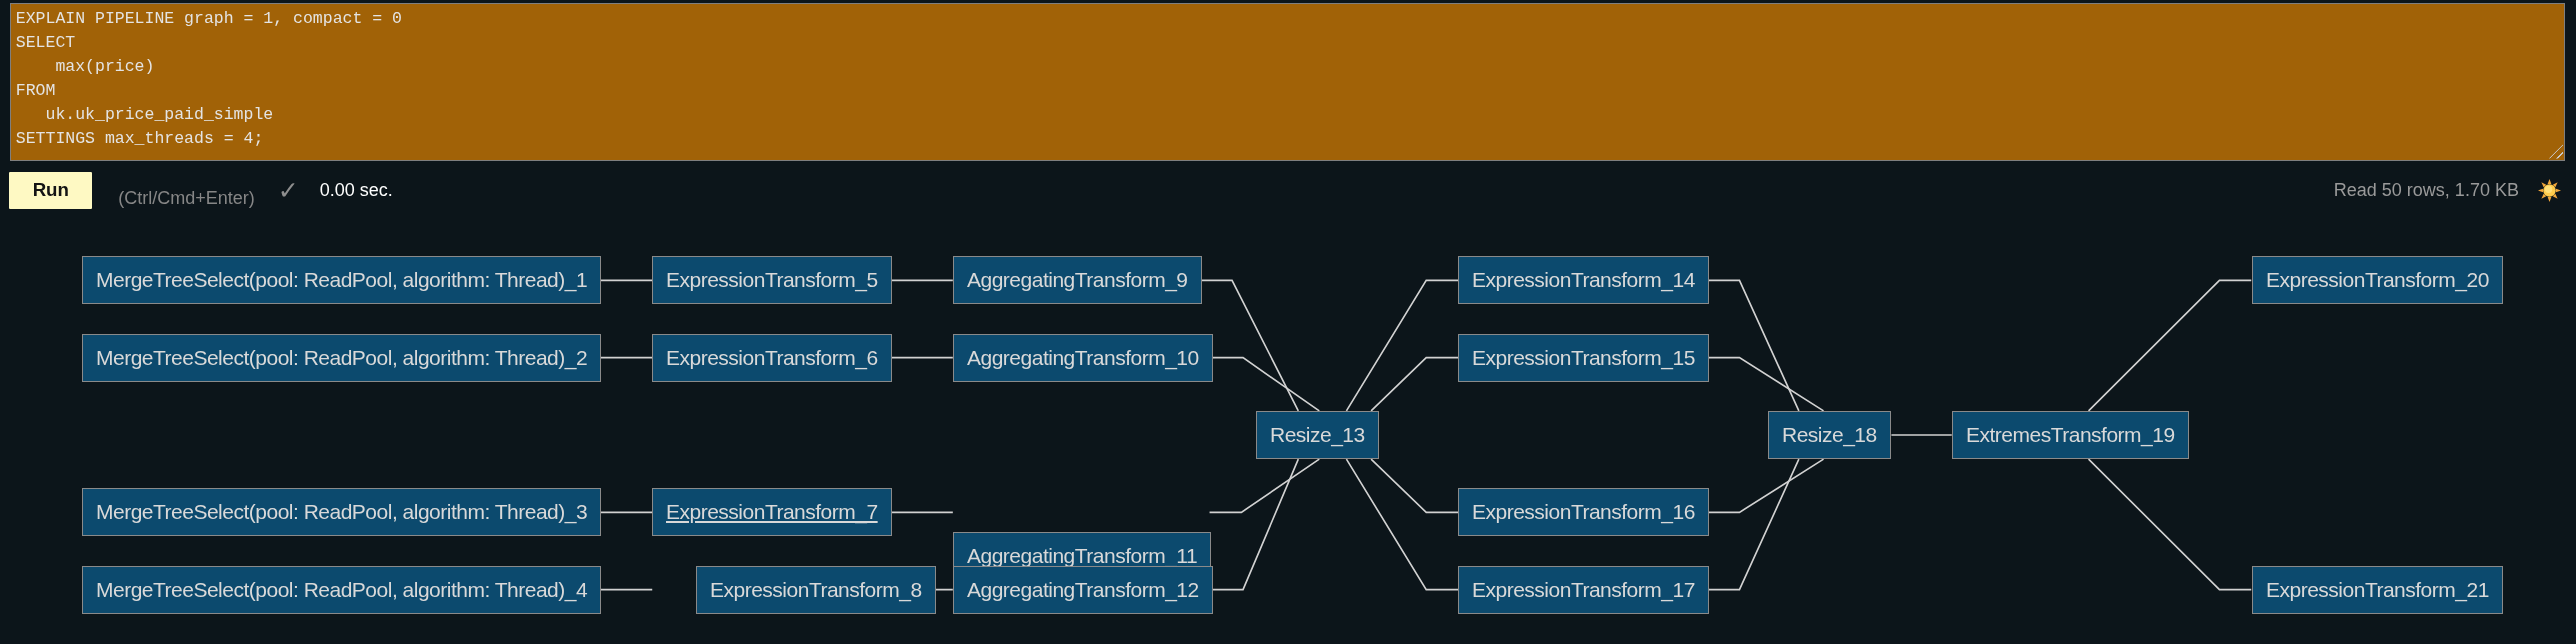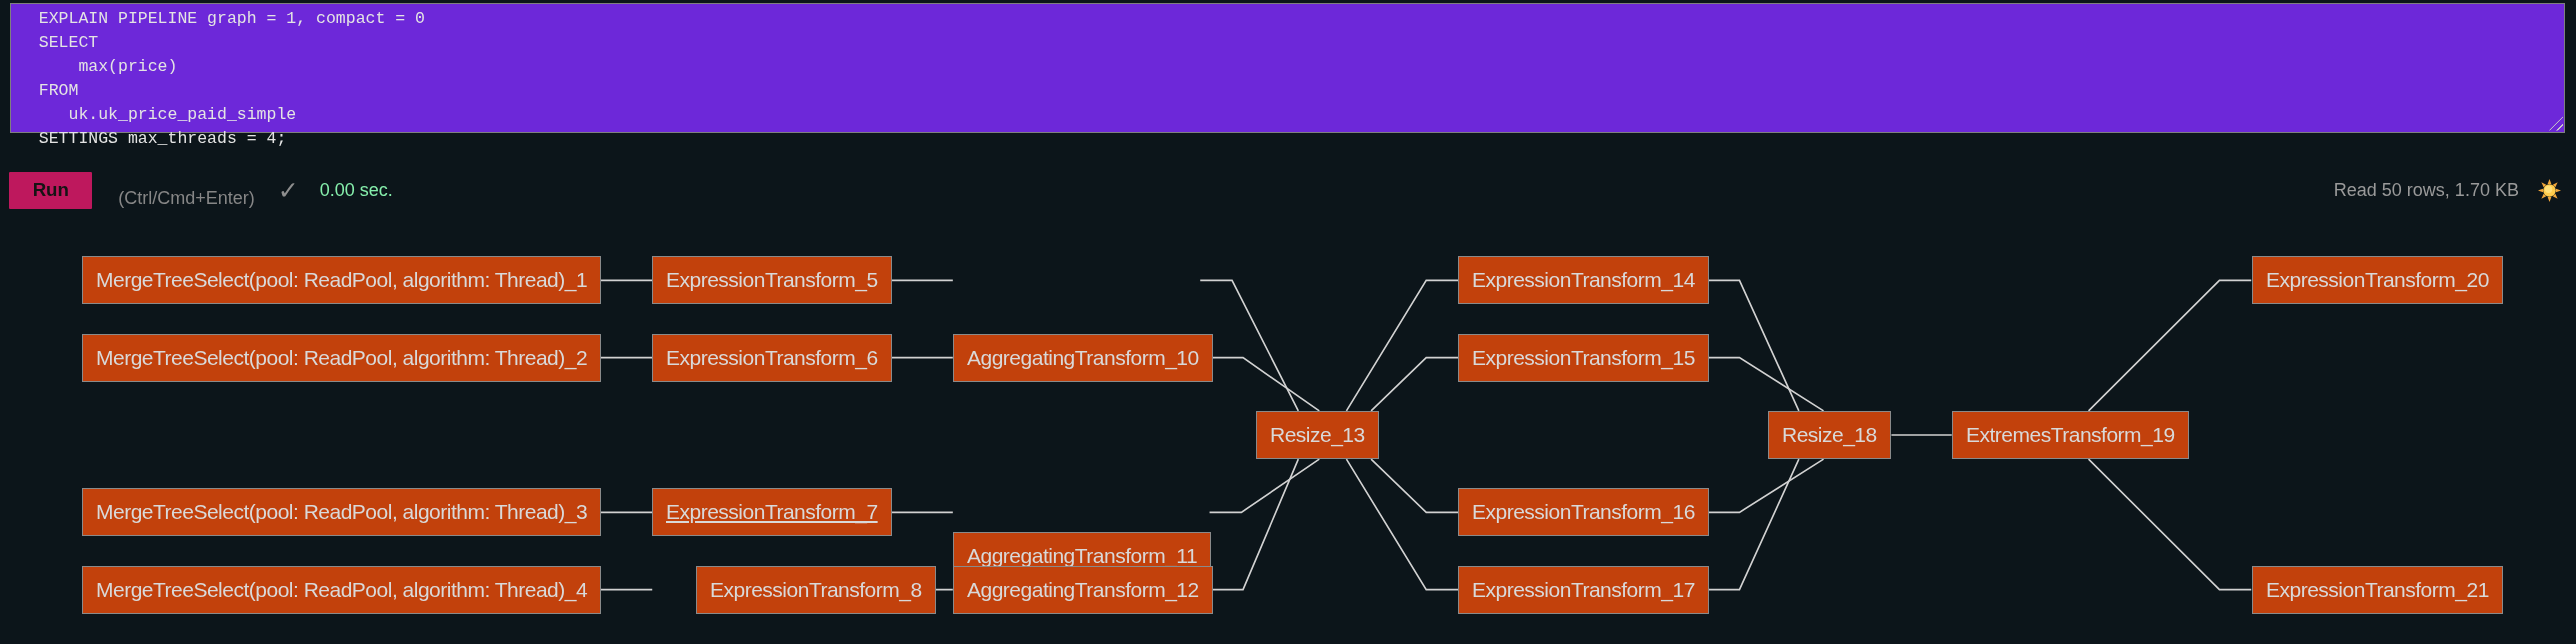--- a/index.html
+++ b/index.html
@@ -3,57 +3,57 @@
 <meta charset="utf-8">
 <style>
   html,body{margin:0;padding:0;}
   body{
     width:2576px;height:644px;position:relative;overflow:hidden;
     background:#0c151a;
     font-family:"Liberation Sans",sans-serif;
   }
   
   .editor{
-    position:absolute;left:10.4px;top:2.7px;width:2555px;height:130px;
-    background:#6d28d9;border:1.1px solid #7f7f7f;box-sizing:border-box;padding-left:23px;
+    position:absolute;left:10.4px;top:2.7px;width:2555px;height:158px;
+    background:#a16207;border:1.1px solid #7f7f7f;box-sizing:border-box;
   }
   .editor pre{
     margin:0;padding:3.3px 4.4px;
     font-family:"Liberation Mono",monospace;
     font-size:16.5px;line-height:24px;color:#e4e4e4;
     white-space:pre;
   }
   .grip{
     position:absolute;right:1.1px;bottom:1.1px;width:14.3px;height:14.3px;
     background:repeating-linear-gradient(-45deg,transparent 0 3.8px,#c9c9c9 3.8px 5.5px);
     clip-path:polygon(100% 0,100% 100%,0 100%);
   }
   
   .toolbar{
     position:absolute;left:9.3px;right:15.4px;top:160px;height:60px;
     display:flex;align-items:center;
     font-size:18px;color:#8f8f8f;
   }
   .run{
-    background:#be185d;color:#141414;border:none;border-radius:1.1px;
+    background:#fef9c3;color:#141414;border:none;border-radius:1.1px;
     width:83px;height:37px;font-family:"Liberation Sans",sans-serif;
     font-size:18.7px;font-weight:bold;margin-right:26px;cursor:pointer;
   }
   .hint{margin-right:23px;color:#868686;margin-top:16px;}
   .check{font-size:25px;color:#8e8e8e;margin-right:21px;line-height:1;}
-  .elapsed{color:#86efac;}
+  .elapsed{color:#ffffff;}
   .spacer{flex:1;}
   .stats{color:#9a9a9a;margin-right:18.7px;}
   .sunbtn{background:none;border:none;padding:0;cursor:pointer;line-height:0;}
   
   .graph{position:absolute;left:0;top:0;width:2576px;height:644px;}
   .graph svg{position:absolute;left:0;top:0;}
   .node{
     position:absolute;height:48px;box-sizing:border-box;
-    background:#c2410c;border:1.6px solid #8a8a8a;color:#d9d9d9;
+    background:#0c4a6e;border:1.6px solid #8a8a8a;color:#d9d9d9;
     display:flex;align-items:center;padding:0 13px;
     font-size:21px;letter-spacing:-0.5px;white-space:nowrap;
   }
 </style>
 </head>
 <body>
 
 <div class="editor">
   <pre>EXPLAIN PIPELINE graph = 1, compact = 0
 SELECT
@@ -118,20 +118,21 @@
       <polyline points="3806.4,837.0 4045.0,1075.0 4103.0,1075.0" fill="none" stroke="#d2d2d2" stroke-width="3"></polyline>
     </svg>
 <div class="node" style="left: 82px; top: 256px;">MergeTreeSelect(pool: ReadPool, algorithm: Thread)_1</div>
     <div class="node" style="left: 82px; top: 334px;">MergeTreeSelect(pool: ReadPool, algorithm: Thread)_2</div>
     <div class="node" style="left: 82px; top: 488px;">MergeTreeSelect(pool: ReadPool, algorithm: Thread)_3</div>
     <div class="node" style="left: 82px; top: 566px;">MergeTreeSelect(pool: ReadPool, algorithm: Thread)_4</div>
     <div class="node" style="left: 652px; top: 256px;">ExpressionTransform_5</div>
     <div class="node" style="left: 652px; top: 334px;">ExpressionTransform_6</div>
     <div class="node" style="left: 652px; top: 488px; text-decoration: underline;">ExpressionTransform_7</div>
     <div class="node" style="left: 652px; top: 566px; margin-left: 44px;">ExpressionTransform_8</div>
+    <div class="node" style="left: 953px; top: 256px;">AggregatingTransform_9</div>
     <div class="node" style="left: 953px; top: 334px;">AggregatingTransform_10</div>
     <div class="node" style="left: 953px; top: 488px; margin-top: 44px;">AggregatingTransform_11</div>
     <div class="node" style="left: 953px; top: 566px;">AggregatingTransform_12</div>
     <div class="node" style="left: 1256px; top: 411px;">Resize_13</div>
     <div class="node" style="left: 1458px; top: 256px;">ExpressionTransform_14</div>
     <div class="node" style="left: 1458px; top: 334px;">ExpressionTransform_15</div>
     <div class="node" style="left: 1458px; top: 488px;">ExpressionTransform_16</div>
     <div class="node" style="left: 1458px; top: 566px;">ExpressionTransform_17</div>
     <div class="node" style="left: 1768px; top: 411px;">Resize_18</div>
     <div class="node" style="left: 1952px; top: 411px;">ExtremesTransform_19</div>

